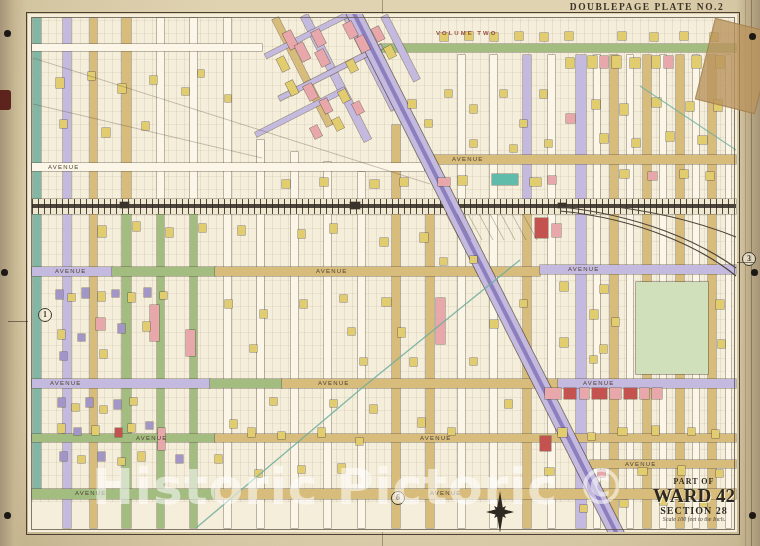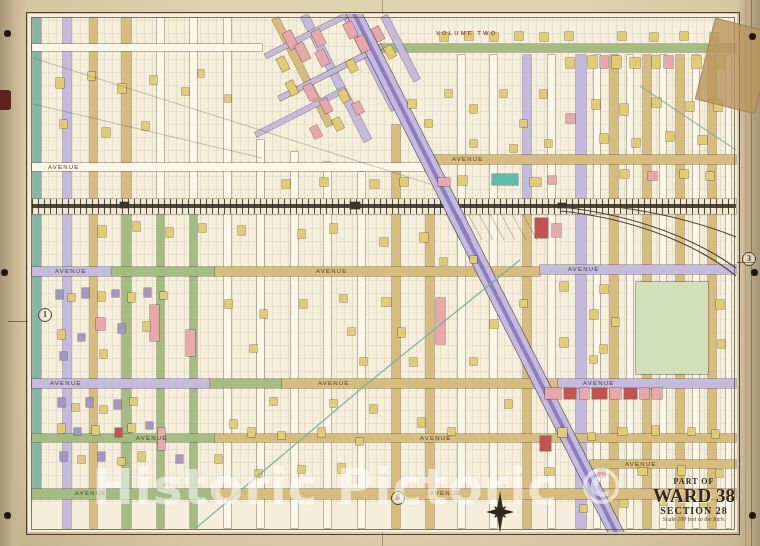--- a/index.html
+++ b/index.html
@@ -72,20 +72,21 @@
 </head>
 <body>
 
 <div class="stage">
   <div class="paper"></div>
   <div class="edge-l"></div>
   <div class="edge-r"></div>
   <div class="fold fold-t"></div>
   <div class="fold fold-b"></div>
 
+  <div class="plate-title">DOUBLEPAGE PLATE NO.2</div>
 
   <div class="map-clip">
     <div class="map-bg"></div>
     <div class="texture"></div>
     <div id="streets-layer">
         <div class="street c-teal" style="left: 33px; top: 18px; width: 8px; height: 471px;"></div>
         <div class="street c-lav" style="left: 63px; top: 18px; width: 8px; height: 510px;"></div>
         <div class="street c-tan" style="left: 90px; top: 18px; width: 7px; height: 510px;"></div>
         <div class="street c-tan" style="left: 122px; top: 18px; width: 9px; height: 196px;"></div>
         <div class="street c-green" style="left: 122px; top: 214px; width: 9px; height: 314px;"></div>
@@ -372,21 +373,21 @@
       <g fill="#2e2920">
         <path d="M500,491 L503,509 L514,512 L503,515 L500,533 L497,515 L486,512 L497,509 Z"></path>
         <path d="M506,506 L503.2,512 L506,518 L500,515.2 L494,518 L496.8,512 L494,506 L500,508.8 Z"></path>
       </g>
     </svg>
 
     <div class="volume">VOLUME TWO</div>
 
     <div class="cartouche">
       <div class="c-part">PART OF</div>
-      <div class="c-ward">WARD 38</div>
+      <div class="c-ward">WARD 42</div>
       <div class="c-sec">SECTION 28</div>
       <div class="c-scale">Scale 100 feet to the Inch.</div>
     </div>
   </div>
 
   <div class="frame-outer"></div>
   <div class="frame-inner"></div>
 
   <div id="annot-layer">
     <div class="ref-line" style="left:8px;top:321px;width:20px;"></div>

